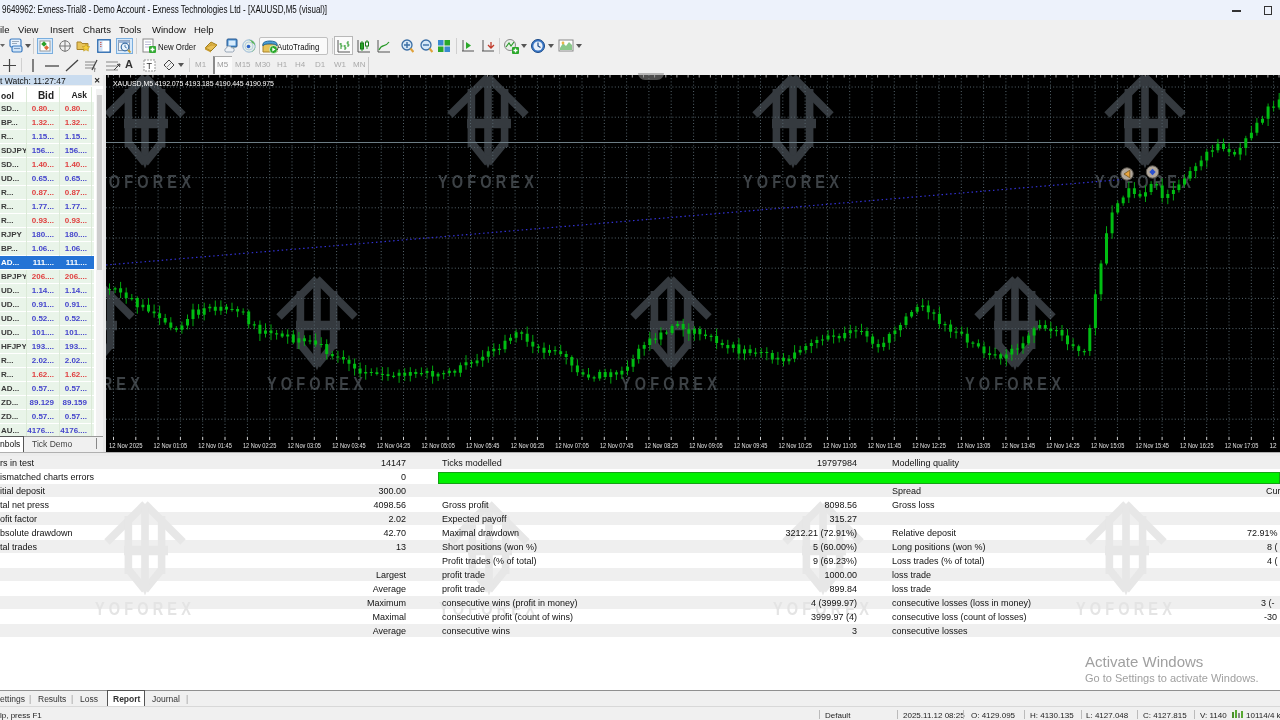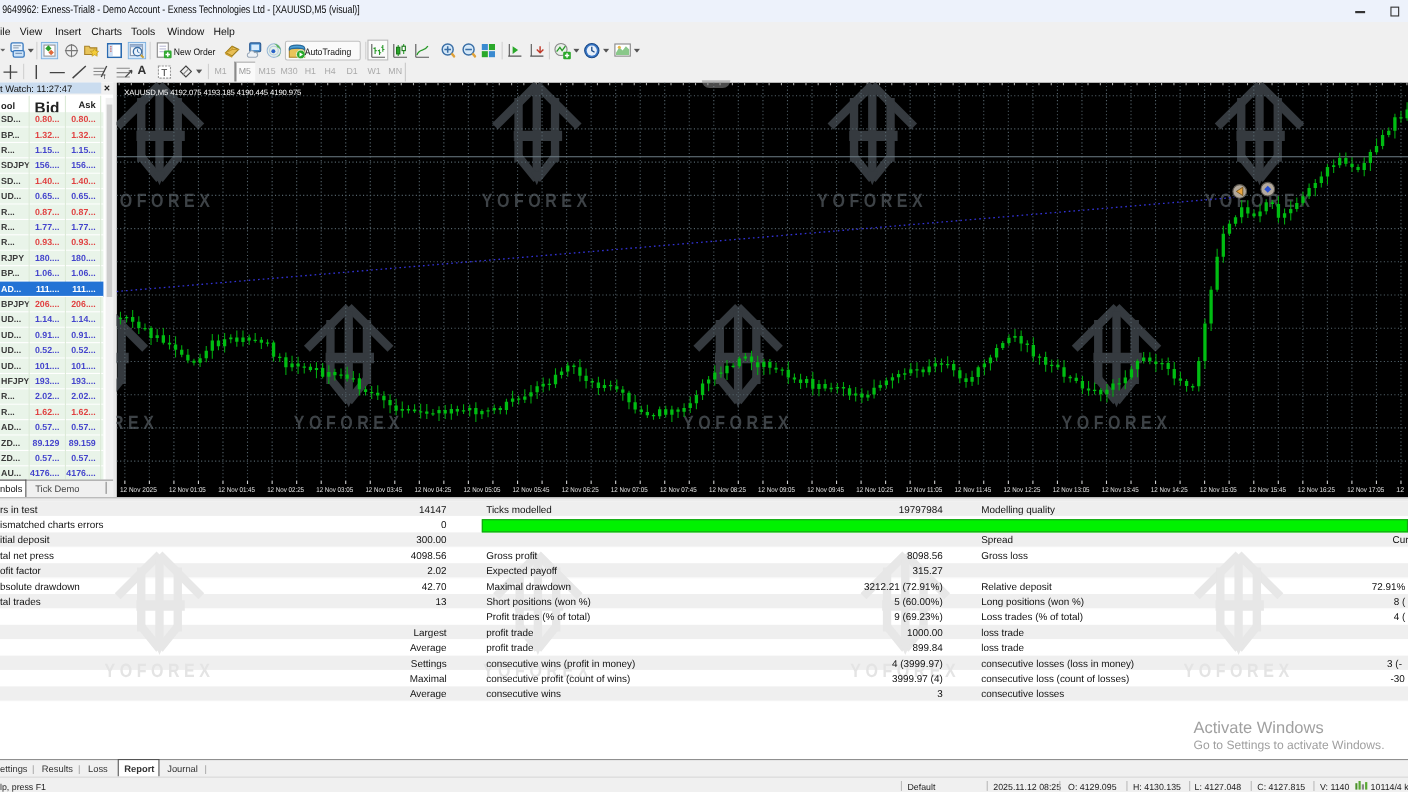--- a/index.html
+++ b/index.html
@@ -212,21 +212,21 @@
 <div class="abs" style="left:353px;top:60px;font-size:8px;color:#a9a9a9">MN</div>
 <div class="abs" style="left:368px;top:57px;width:1px;height:17px;background:#c8c8c8"></div>
 
 <div class="abs" style="left:0;top:75px;width:103px;height:377px;background:#fff"></div>
 <div class="abs" style="left:0;top:75px;width:103px;height:11px;background:#f0f0f0"></div>
 <div class="abs" style="left:0;top:75px;width:92px;height:10px;background:#cadcEF"></div>
 <div class="abs" style="left:0;top:75.5px;font-size:8.5px;color:#111">t Watch: 11:27:47</div>
 <div class="abs" style="left:94px;top:75.5px;font-size:7.5px;color:#222;font-weight:bold">✕</div>
 <div class="abs" style="left:1px;top:91px;font-size:8.5px;font-weight:bold;color:#222">ool</div>
 <div class="abs" style="left:0;top:90px;width:94px">
-    <span style="position:absolute;right:40px;font-size:14px;font-weight:bold;color:#222">Bid</span>
+    <span style="position:absolute;right:40px;font-size:10px;font-weight:bold;color:#222">Bid</span>
     <span style="position:absolute;right:7px;font-size:8.5px;font-weight:bold;color:#222">Ask</span>
   </div>
 <div class="mwrow" style="top:102px">
     <span class="sym">SD...</span>
     <span class="v1 red">0.80...</span>
     <span class="v2 red">0.80...</span>
   </div>
 <div class="mwrow" style="top:116px">
     <span class="sym">BP...</span>
     <span class="v1 red">1.32...</span>
@@ -728,21 +728,21 @@
   </div>
 <div class="rrow" style="top:582px;background:#ffffff"></div>
 <div class="rtxt" style="top:582px">
     <span style="position:absolute;right:874px">Average</span>
     <span style="position:absolute;left:442px">profit trade</span>
     <span style="position:absolute;right:423px">899.84</span>
     <span style="position:absolute;left:892px">loss trade</span>
   </div>
 <div class="rrow" style="top:596px;background:#efefef"></div>
 <div class="rtxt" style="top:596px">
-    <span style="position:absolute;right:874px">Settings</span>
+    <span style="position:absolute;right:874px">Maximum</span>
     <span style="position:absolute;left:442px">consecutive wins (profit in money)</span>
     <span style="position:absolute;right:423px">4 (3999.97)</span>
     <span style="position:absolute;left:892px">consecutive losses (loss in money)</span>
     <span style="position:absolute;left:1261px">3 (-</span>
   </div>
 <div class="rrow" style="top:610px;background:#ffffff"></div>
 <div class="rtxt" style="top:610px">
     <span style="position:absolute;right:874px">Maximal</span>
     <span style="position:absolute;left:442px">consecutive profit (count of wins)</span>
     <span style="position:absolute;right:423px">3999.97 (4)</span>

